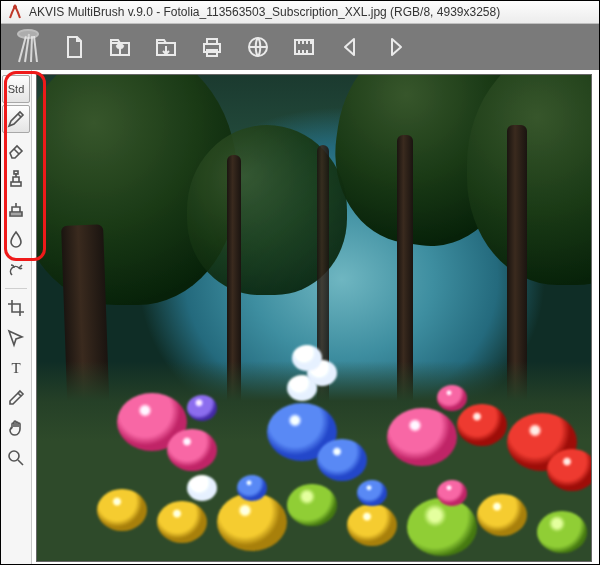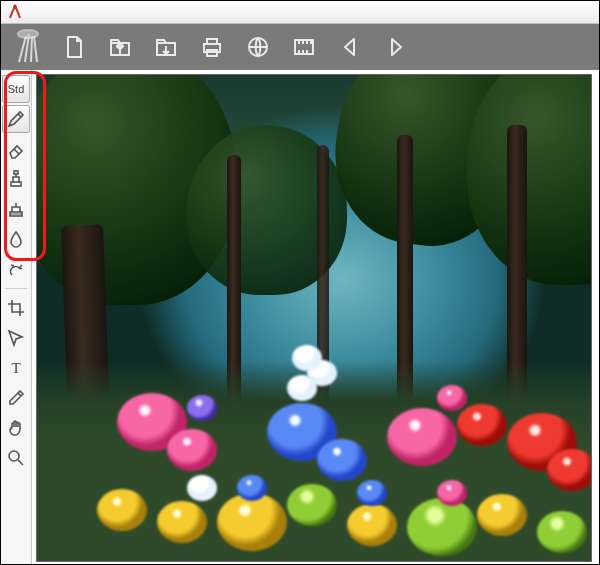--- a/index.html
+++ b/index.html
@@ -57,20 +57,21 @@
 
 <div class="window">
 
   <div class="titlebar">
     <span class="app-icon">
       <svg width="16" height="16" viewBox="0 0 16 16">
           <path d="M3 14 C5 8 7 4 8 2 C9 4 11 8 13 14" stroke="#c0392b" stroke-width="2" fill="none"></path>
           <circle cx="8" cy="3" r="2" fill="#c0392b"></circle>
         </svg>
     </span>
+    <span class="title-text">AKVIS MultiBrush v.9.0 - Fotolia_113563503_Subscription_XXL.jpg (RGB/8, 4939x3258)</span>
   </div>
 
   <div class="toolbar">
     <div class="logo">
       <svg width="38" height="38" viewBox="0 0 38 38">
           <g stroke="#d8d8d8" stroke-width="2" fill="none">
             <path d="M10 34 L17 8"></path>
             <path d="M16 34 L20 6"></path>
             <path d="M22 34 L23 8"></path>
             <path d="M28 34 L25 8"></path>

